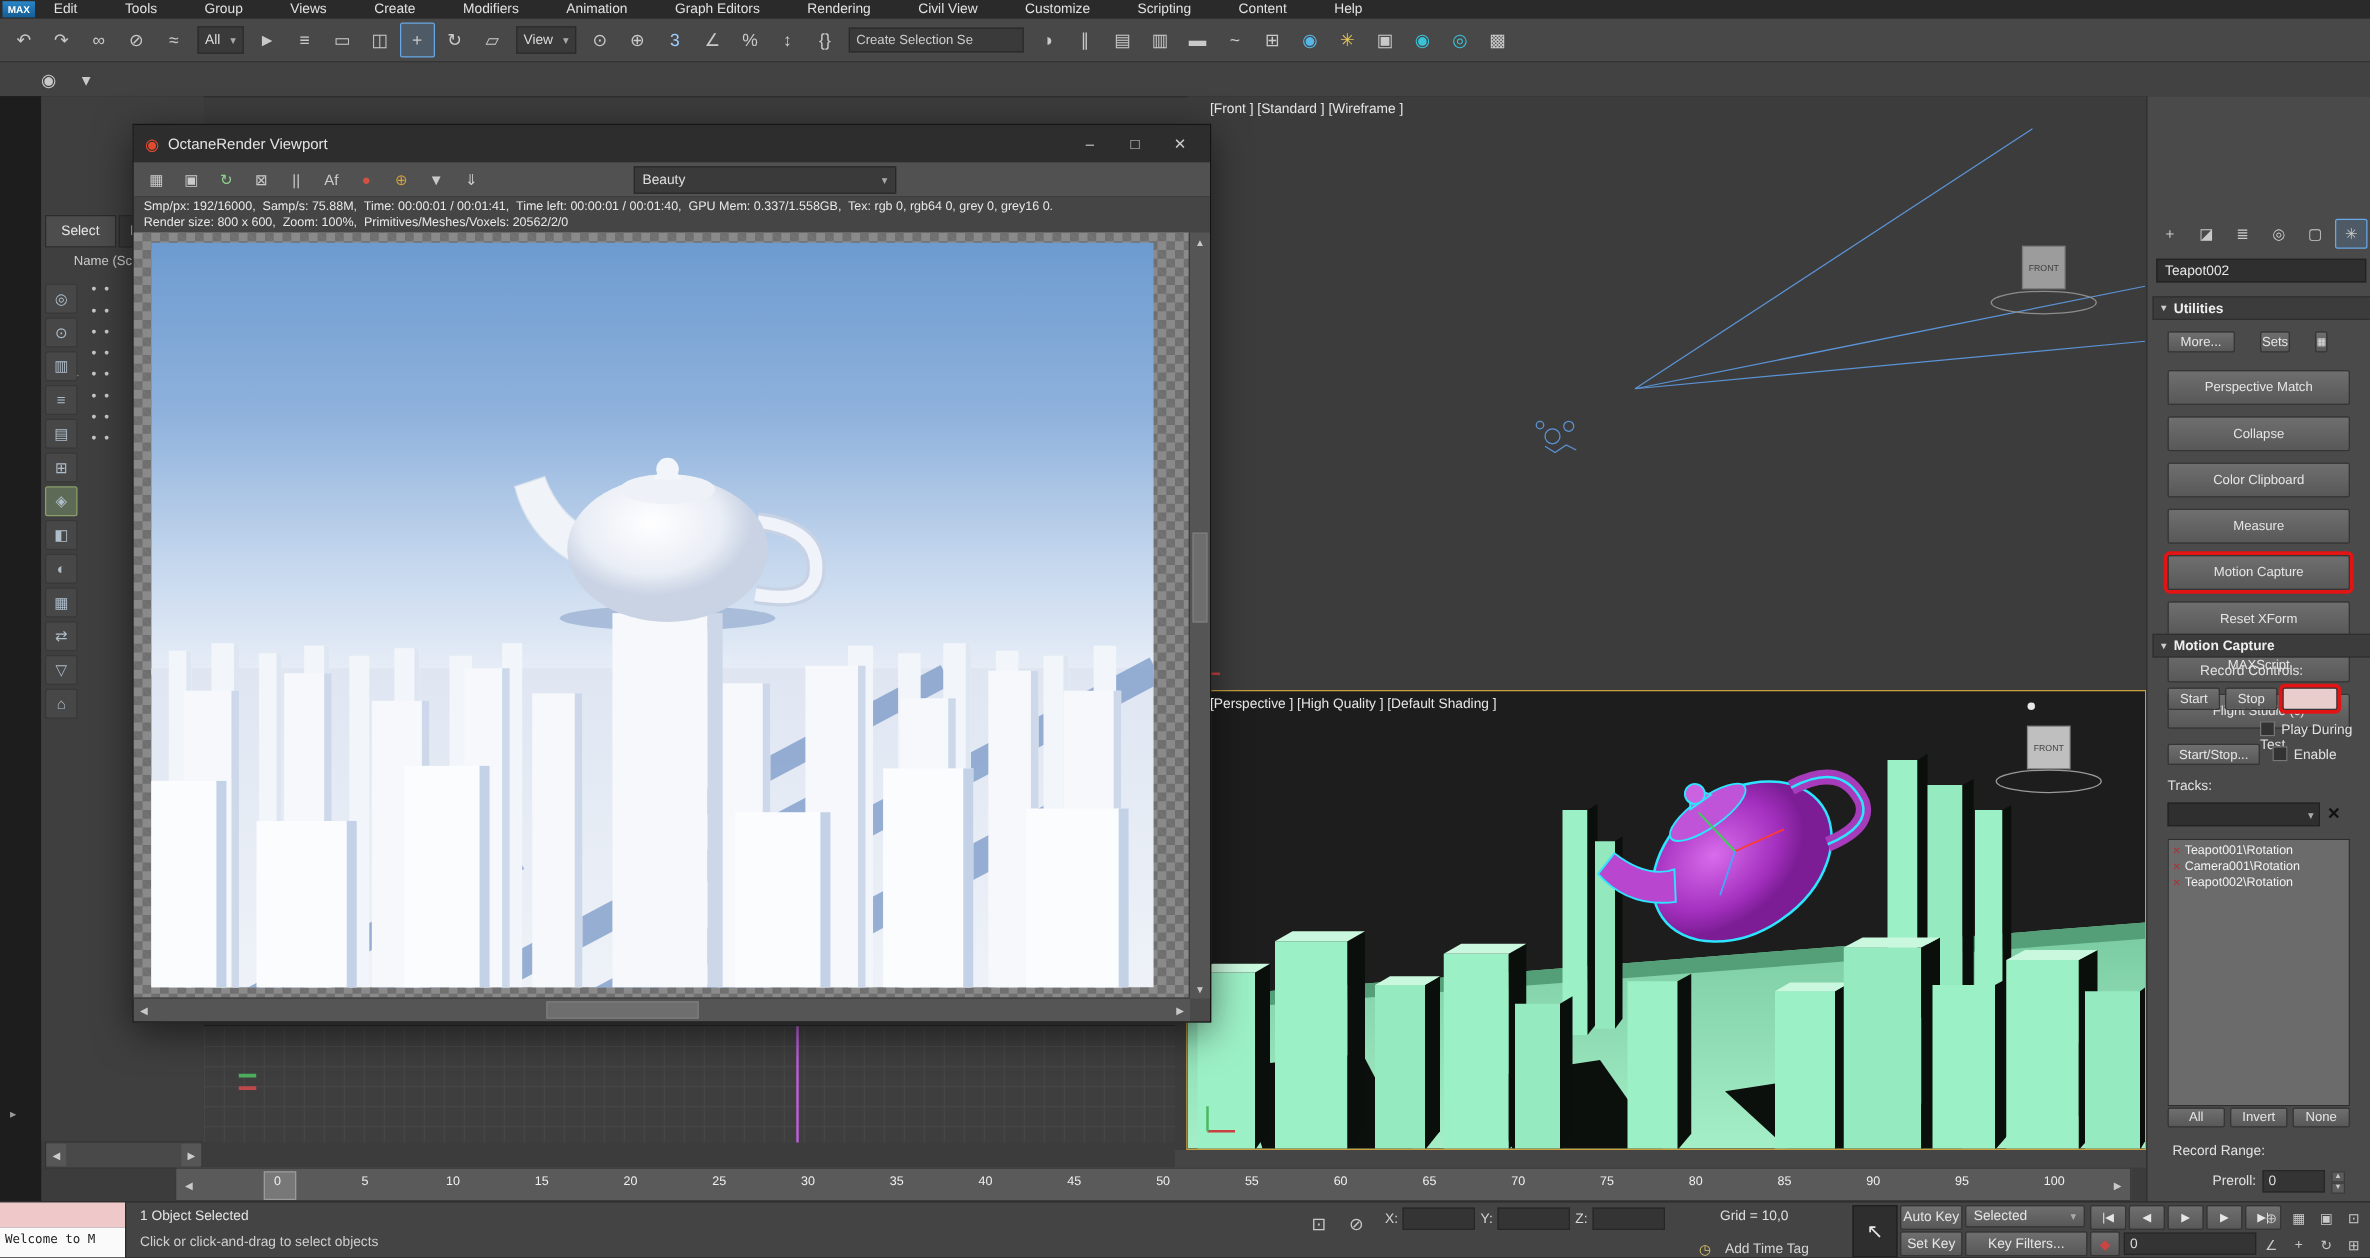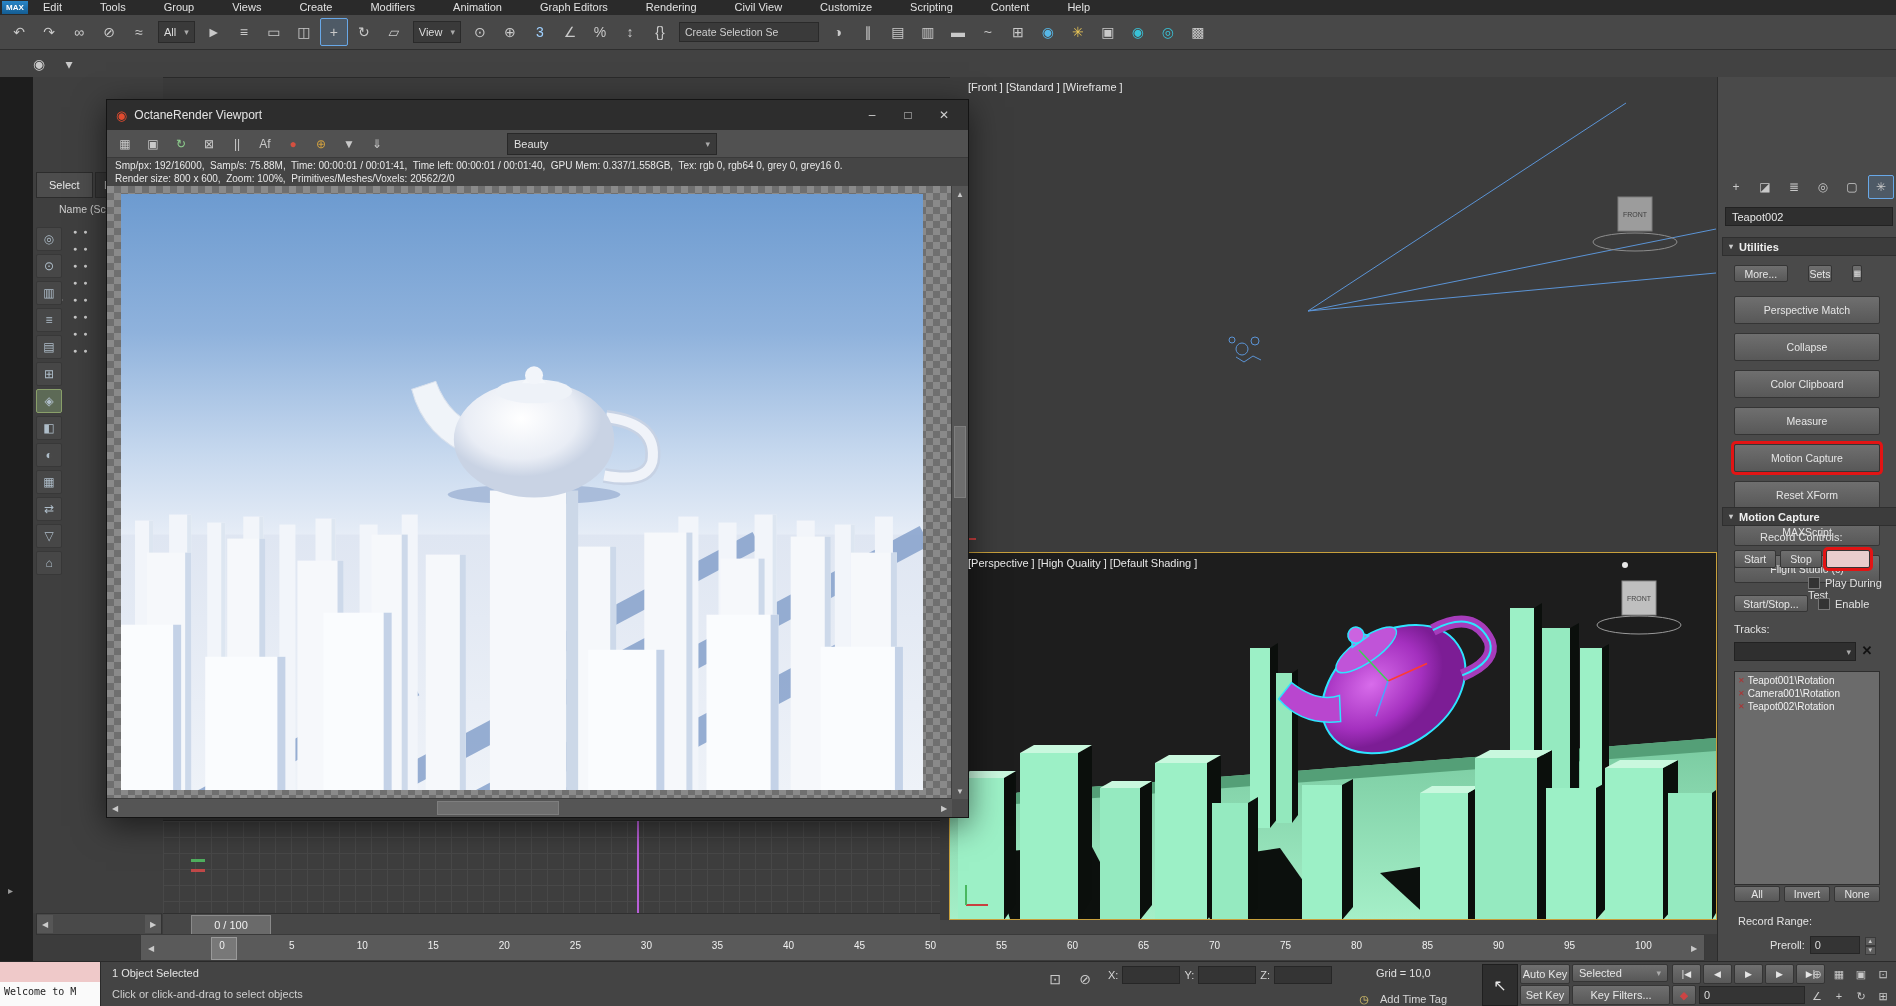--- a/index.html
+++ b/index.html
@@ -643,23 +643,20 @@
     <div class="abs" style="left:52px;top:859px;display:flex;align-items:center;gap:5px;">
       <span class="cplabel" style="position:static;">Preroll:</span>
       <span class="sfield" style="width:40px;">0</span>
       <span class="spin">
           <span>▲</span>
           <span>▼</span>
         </span>
     </div>
   </div>
 
-  <div class="abs sliderrow">
-    <div class="sliderhandle">0 / 100</div>
-  </div>
 
   <div class="abs ruler">
     <div class="sarrow" style="left:2px;top:5px;">◀</div>
     <div class="rhandle"></div>
     <div class="ticks">
         <span class="tick">0</span>
         <span class="tick">5</span>
         <span class="tick">10</span>
         <span class="tick">15</span>
         <span class="tick">20</span>

